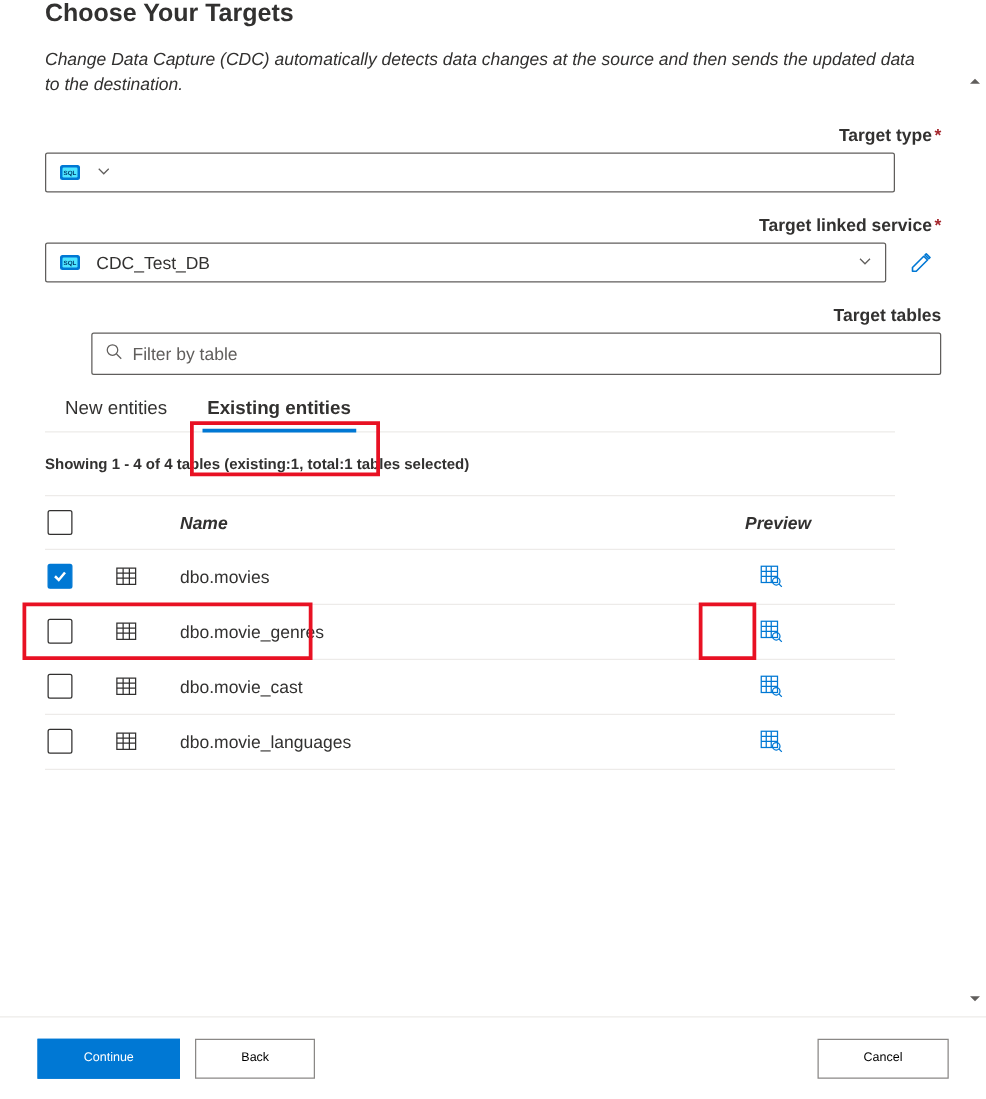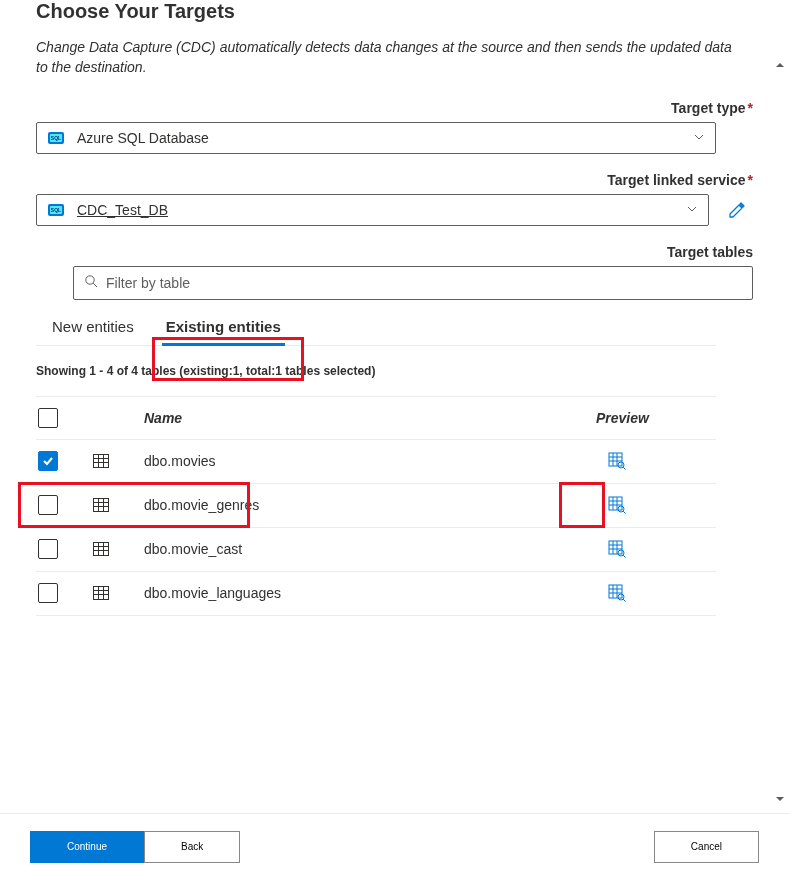--- a/index.html
+++ b/index.html
@@ -48,21 +48,21 @@
     border-radius: 2px;
     padding: 0 10px;
     background: #fff;
     cursor: pointer;
     position: relative;
     width: 680px;
   }
   .dropdown .icon-left { width: 18px; height: 18px; margin-right: 12px; flex-shrink:0; }
   .dropdown .value { flex: 1; color: #323130; font-size: 14px; }
   .dropdown .chev { color:#605e5c; }
-  .row { display: flex; align-items: center; gap: 12px; text-decoration: underline; }
+  .row { display: flex; align-items: center; gap: 12px; }
   .edit-btn {
     width: 32px; height: 32px; display:flex; align-items:center; justify-content:center;
     cursor:pointer; color:#0078d4;
   }
   .search-box {
     display: flex;
     align-items: center;
     height: 34px;
     border: 1px solid #605e5c;
     border-radius: 2px;
@@ -153,21 +153,20 @@
       <span>Target type</span><span class="req">*</span>
     </label>
     <div class="dropdown">
       <span class="icon-left">
         <svg viewBox="0 0 18 18" width="18" height="18">
             <rect x="1" y="3" width="16" height="12" rx="2" fill="#0078d4"></rect>
             <rect x="3" y="5" width="12" height="8" rx="1" fill="#50e6ff"></rect>
             <text x="9" y="11" font-size="5" text-anchor="middle" fill="#003a6b" font-weight="bold">SQL</text>
           </svg>
       </span>
-      <span class="value">Azure SQL Database</span>
       <span class="chev">
         <svg width="12" height="12" viewBox="0 0 12 12">
             <path d="M2 4 L6 8 L10 4" fill="none" stroke="currentColor" stroke-width="1"></path>
           </svg>
       </span>
     </div>
   </div>
 
   <div class="field">
     <label class="field-label">
@@ -357,16 +356,16 @@
   <svg width="10" height="10" viewBox="0 0 10 10">
       <path d="M1 7 L5 3 L9 7 Z" fill="#605e5c"></path>
     </svg>
   <svg width="10" height="10" viewBox="0 0 10 10">
       <path d="M1 3 L5 7 L9 3 Z" fill="#605e5c"></path>
     </svg>
 </div>
 
 <div class="footer">
   <button class="btn primary">Continue</button>
-  <button class="btn" style="margin-left:0;">Back</button>
+  <button class="btn" style="margin-left:12px;">Back</button>
   <div class="spacer"></div>
   <button class="btn">Cancel</button>
 </div>
 
 </body></html>

